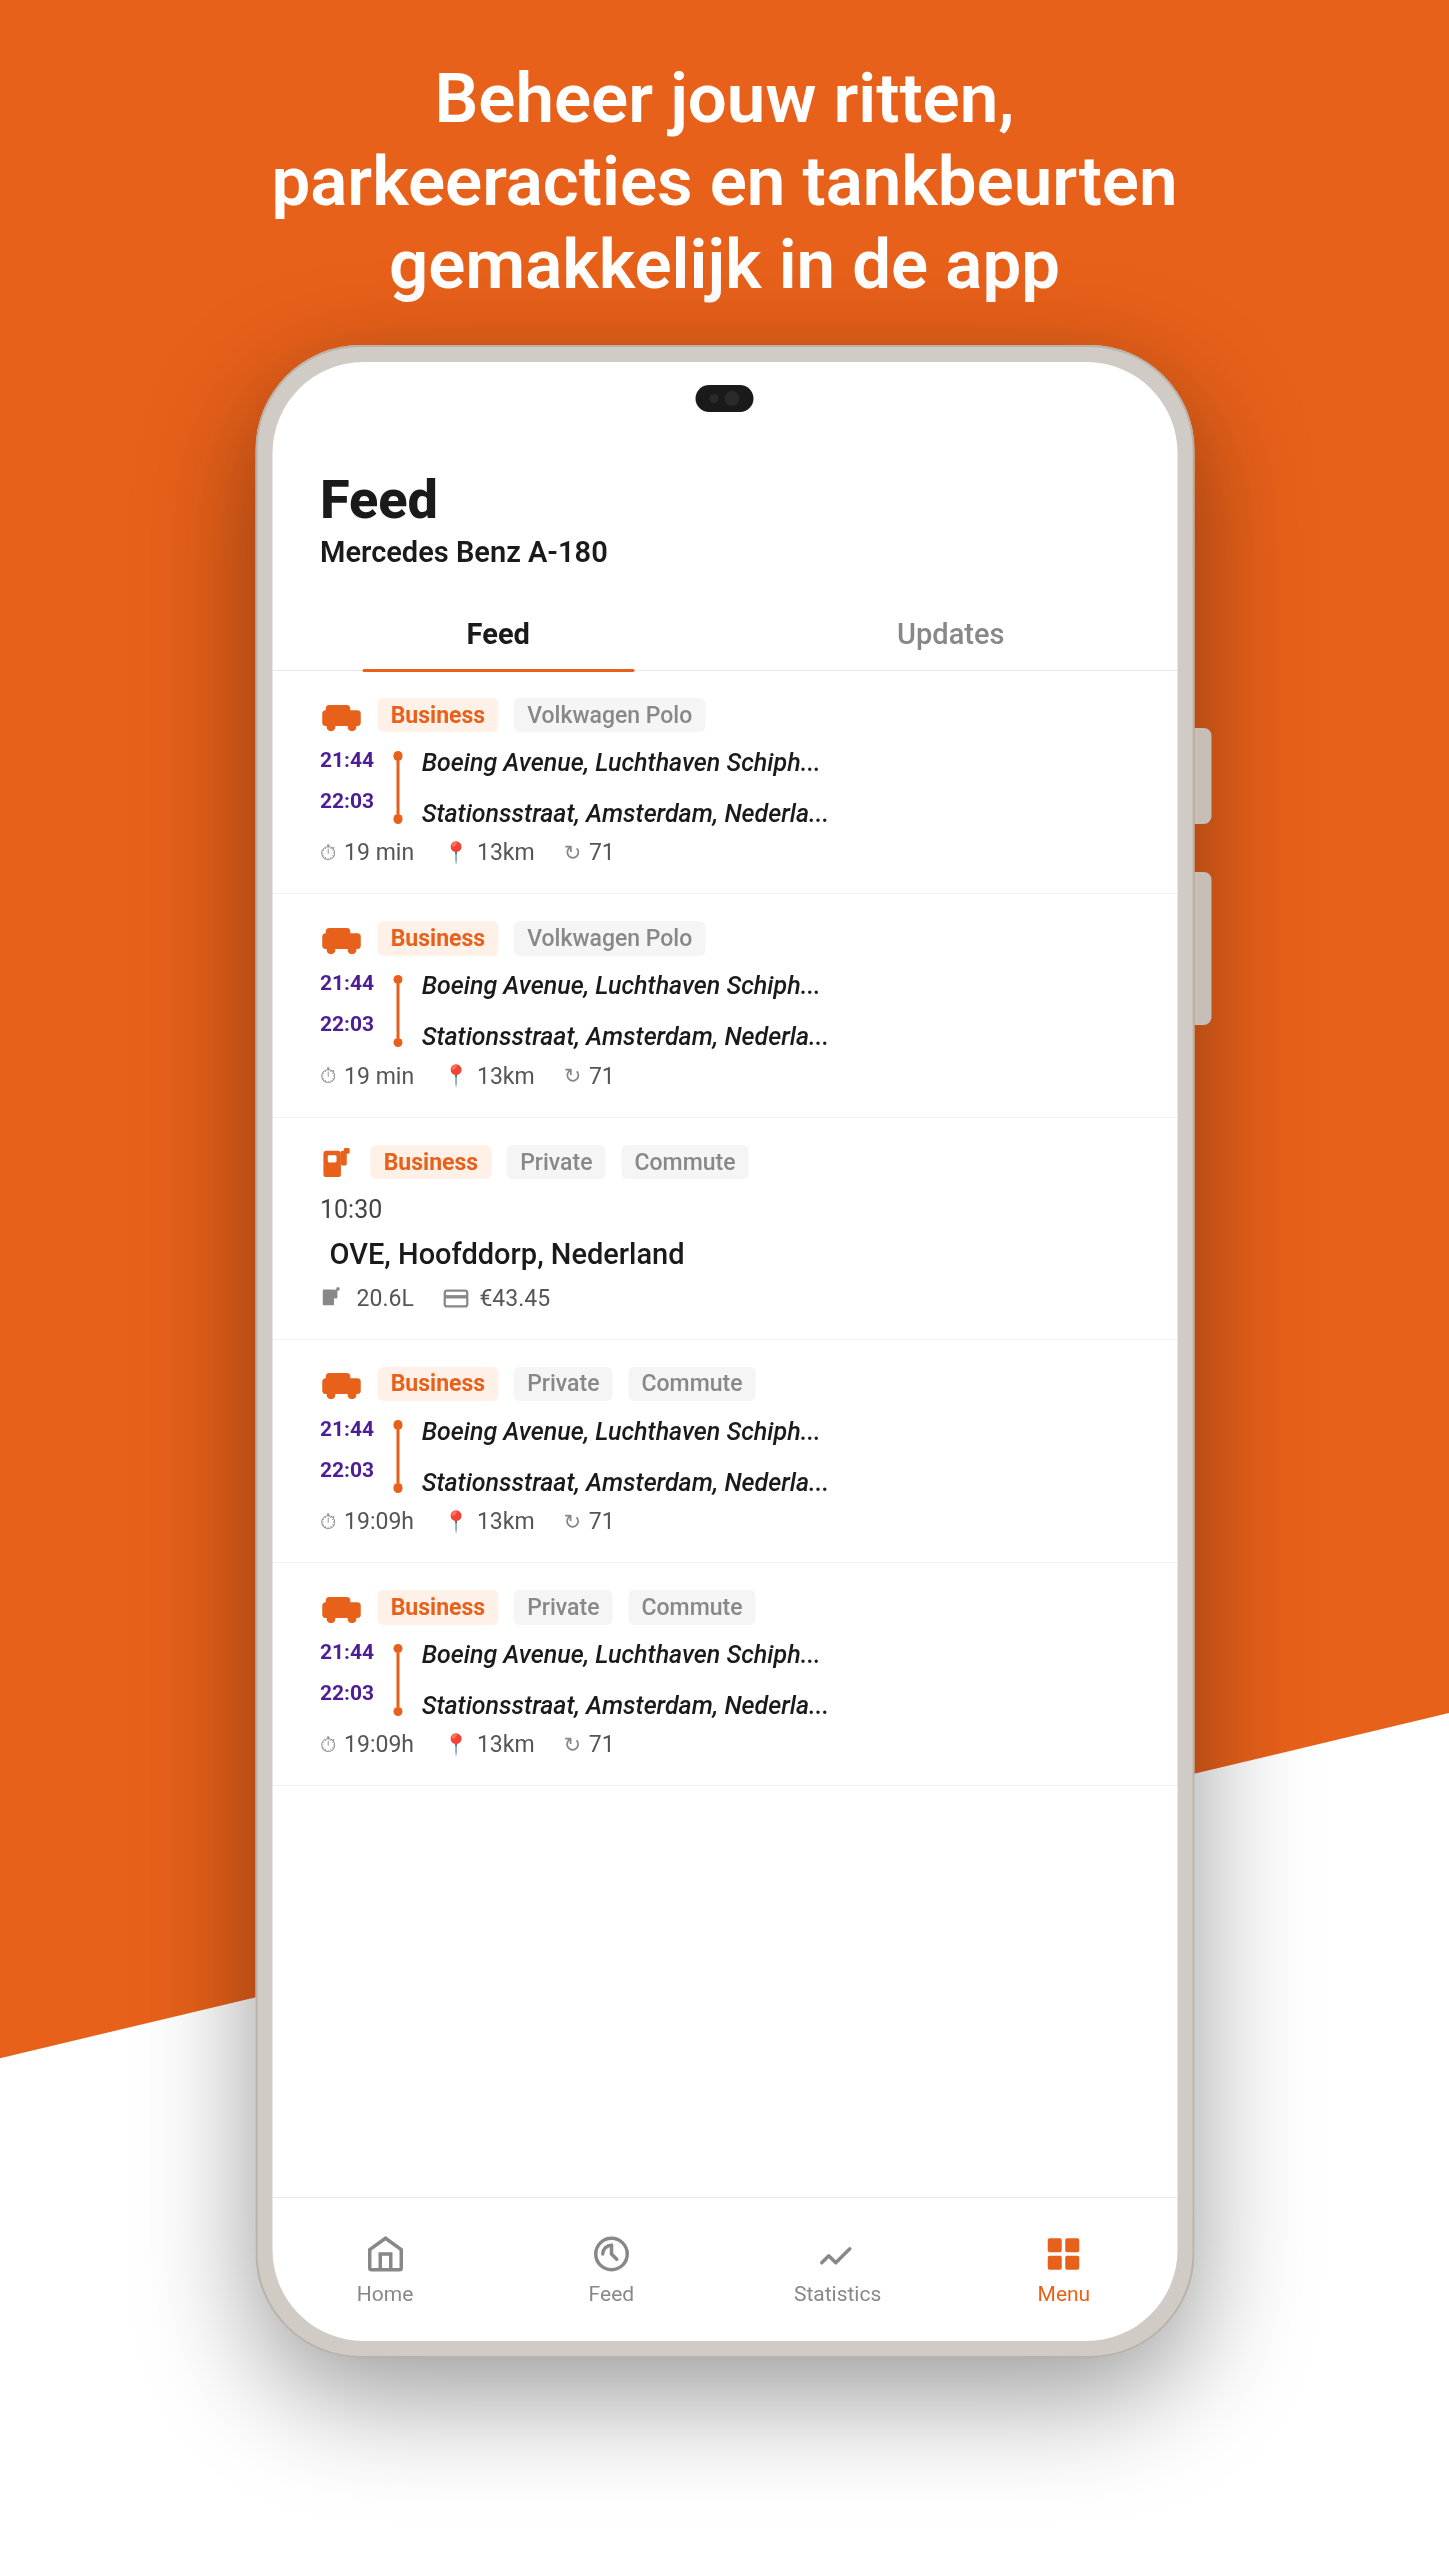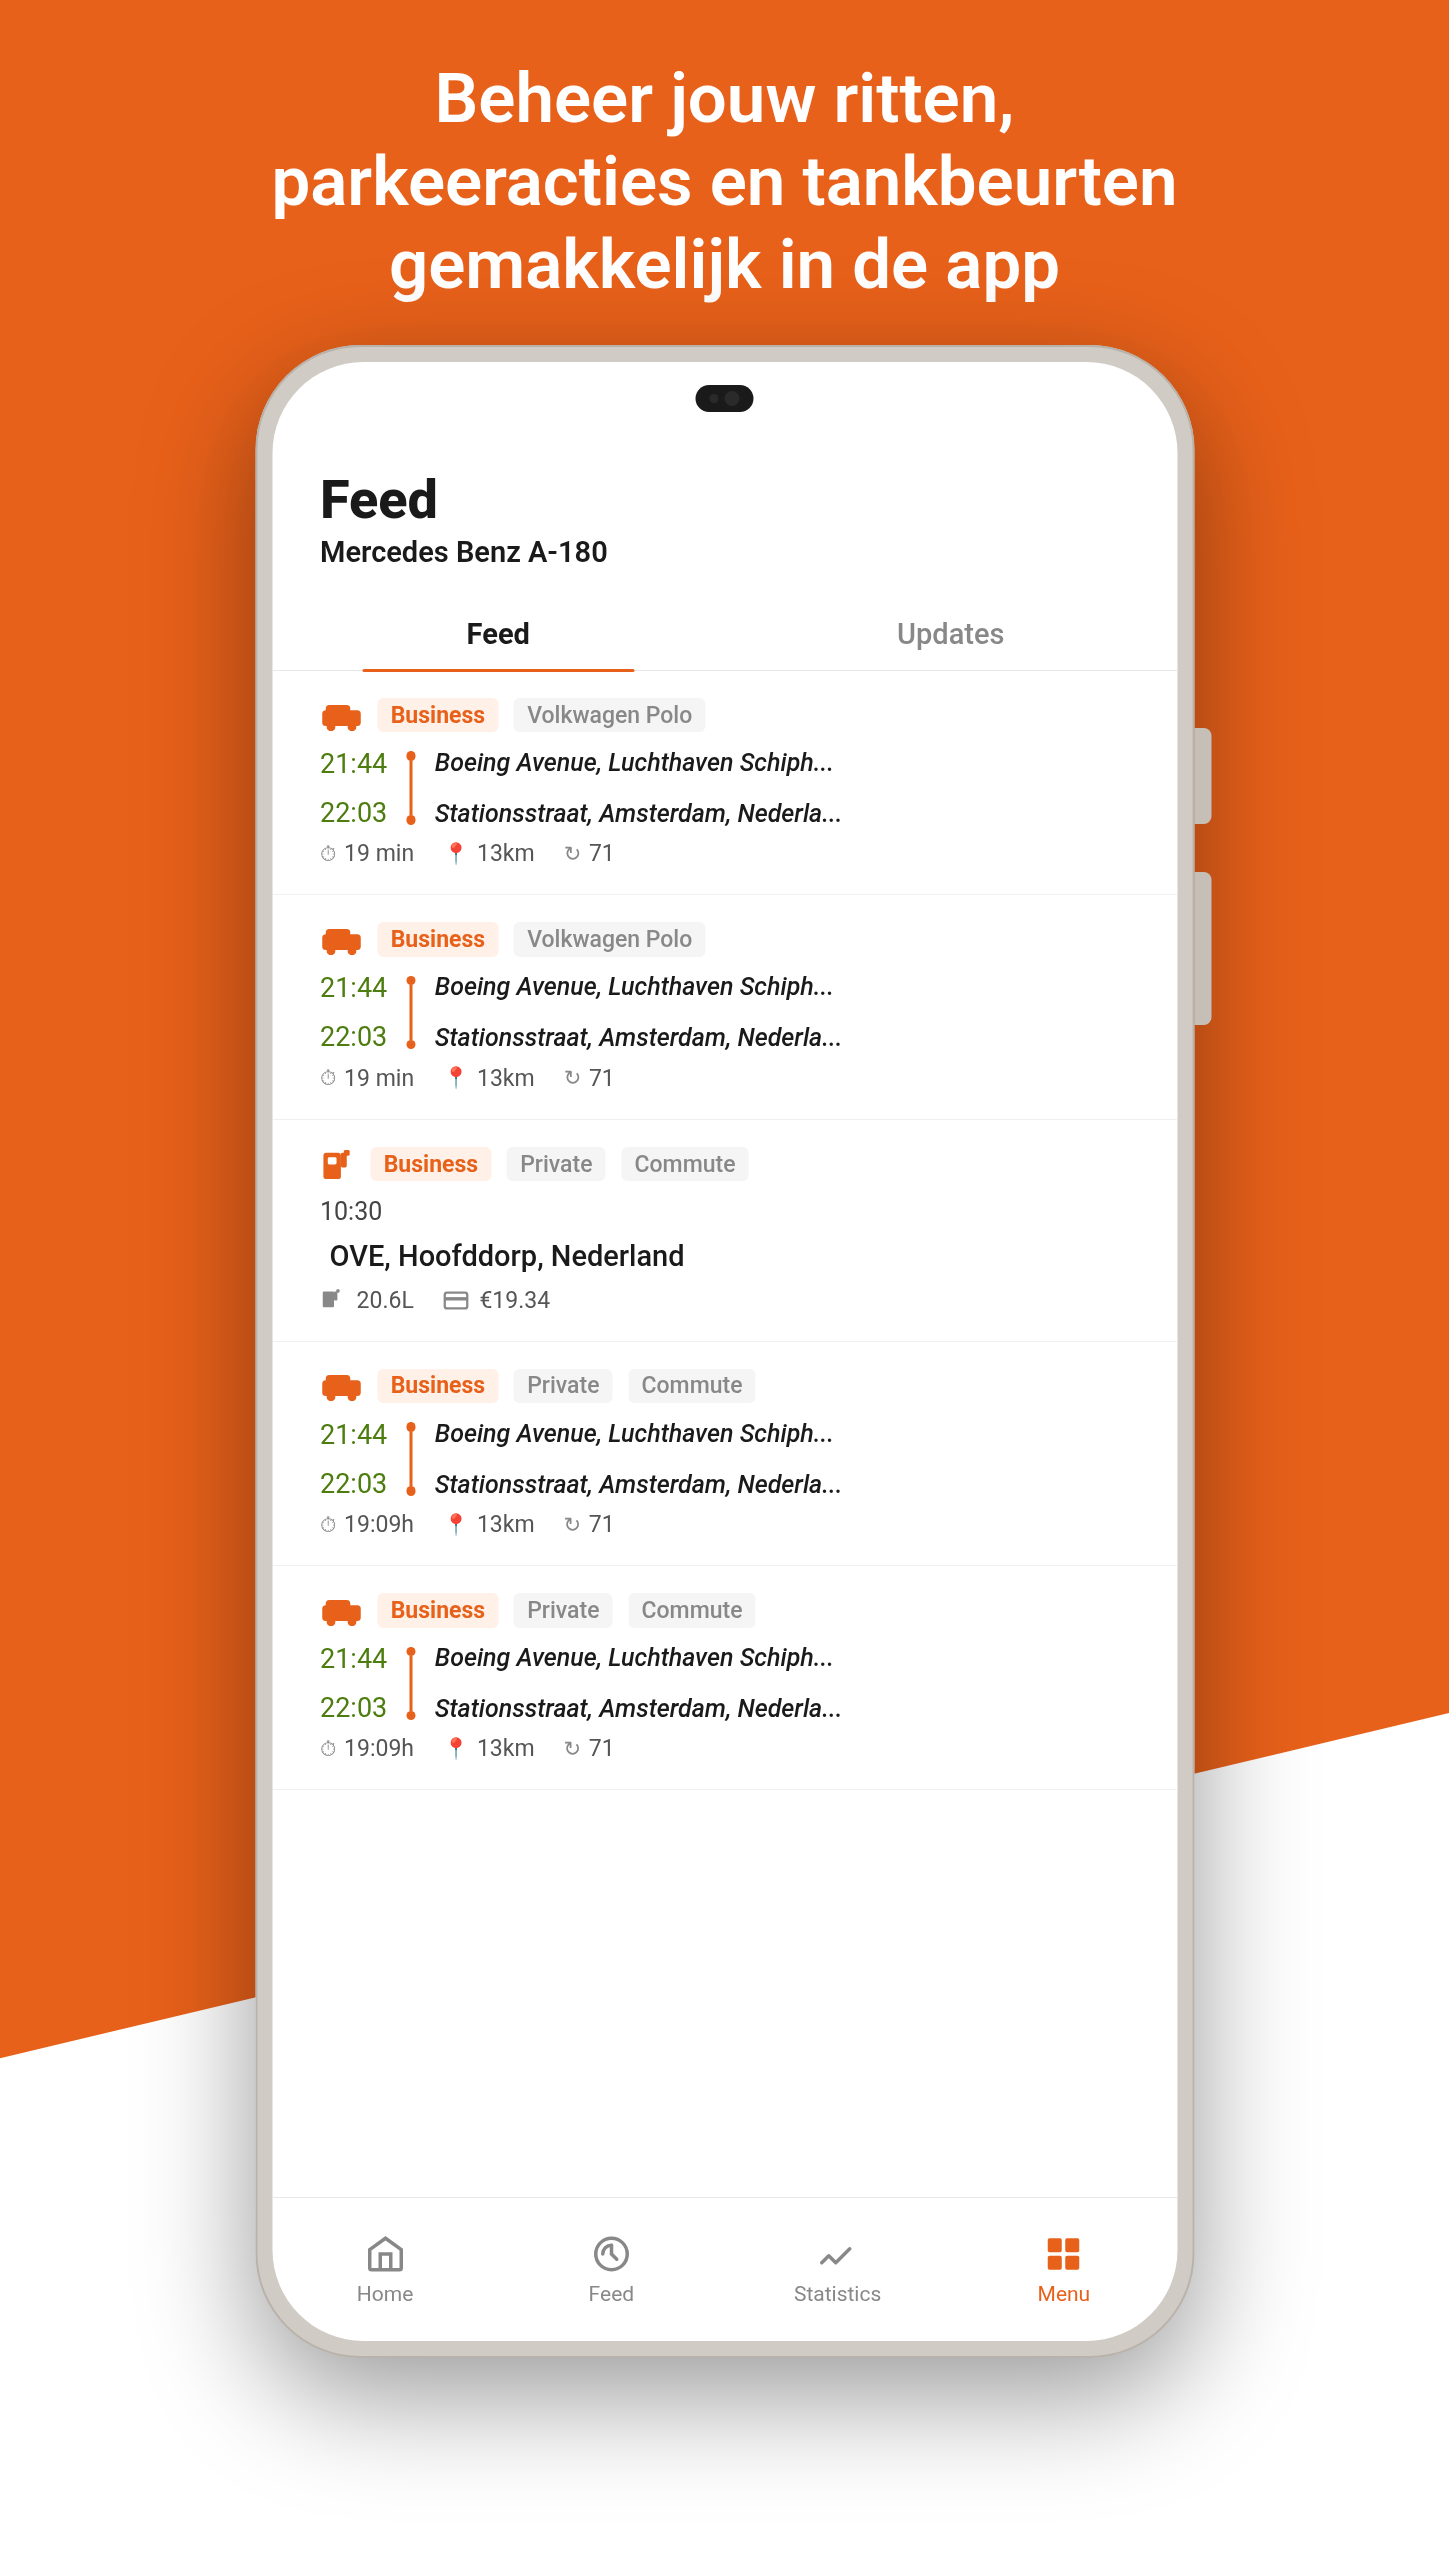--- a/index.html
+++ b/index.html
@@ -259,23 +259,23 @@
       margin-bottom: 7.7px;
     }
 
     .trip-times {
       display: flex;
       flex-direction: column;
       gap: 17px;
     }
 
     .trip-time {
-      font-size: 27px;
-      color: #4d7c0f;
-      font-weight: 400;
+      font-size: 21px;
+      color: #4c1d95;
+      font-weight: 700;
     }
 
     .trip-line {
       display: flex;
       flex-direction: column;
       align-items: center;
       padding: 3.8px 0;
     }
 
     .trip-dot-top {
@@ -553,21 +553,21 @@
                   <rect x="12" y="4" width="3" height="8" rx="1" fill="#888"></rect>
                   <rect x="14" y="2" width="3" height="3" rx="1" fill="#888"></rect>
                 </svg>
                 <span>20.6L</span>
               </div>
               <div class="fuel-stat">
                 <svg width="27" height="27" viewBox="0 0 24 24" fill="#888">
                   <rect x="2" y="5" width="20" height="14" rx="2" fill="none" stroke="#888" stroke-width="2"></rect>
                   <rect x="2" y="9" width="20" height="3" fill="#888"></rect>
                 </svg>
-                <span>€19.34</span>
+                <span>€43.45</span>
               </div>
             </div>
           </div>
 
           <div class="feed-item">
             <div class="feed-item-header">
               <div class="car-icon">
                 <svg viewBox="0 0 24 16" xmlns="http://www.w3.org/2000/svg">
                   <rect x="1" y="5" width="22" height="9" rx="2" fill="#E8611A"></rect>
                   <rect x="3" y="2" width="14" height="6" rx="2" fill="#E8611A"></rect>

